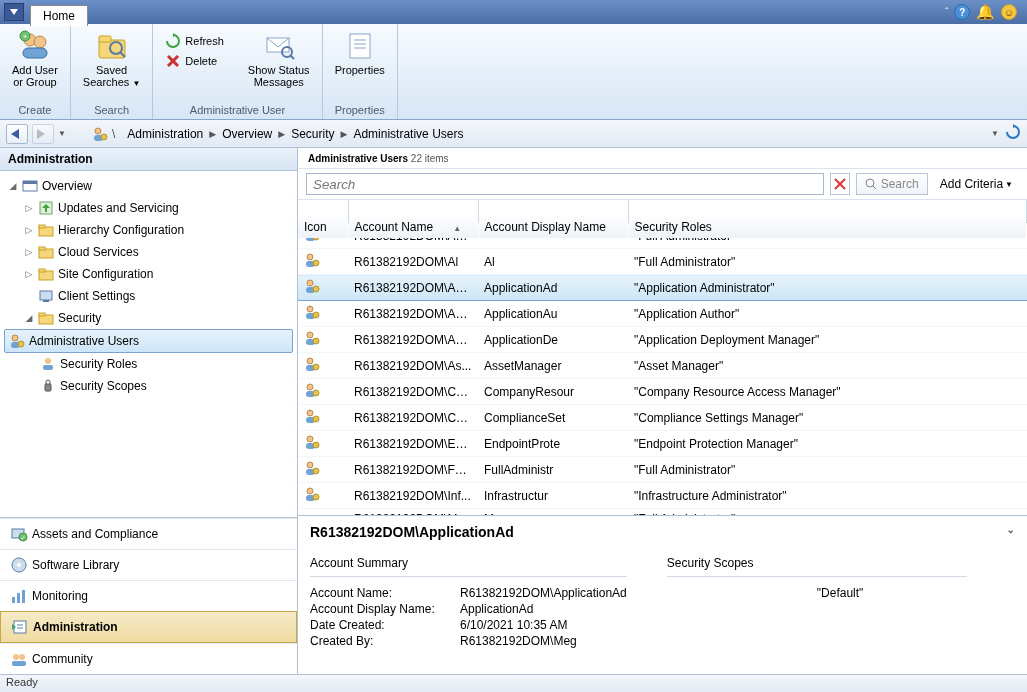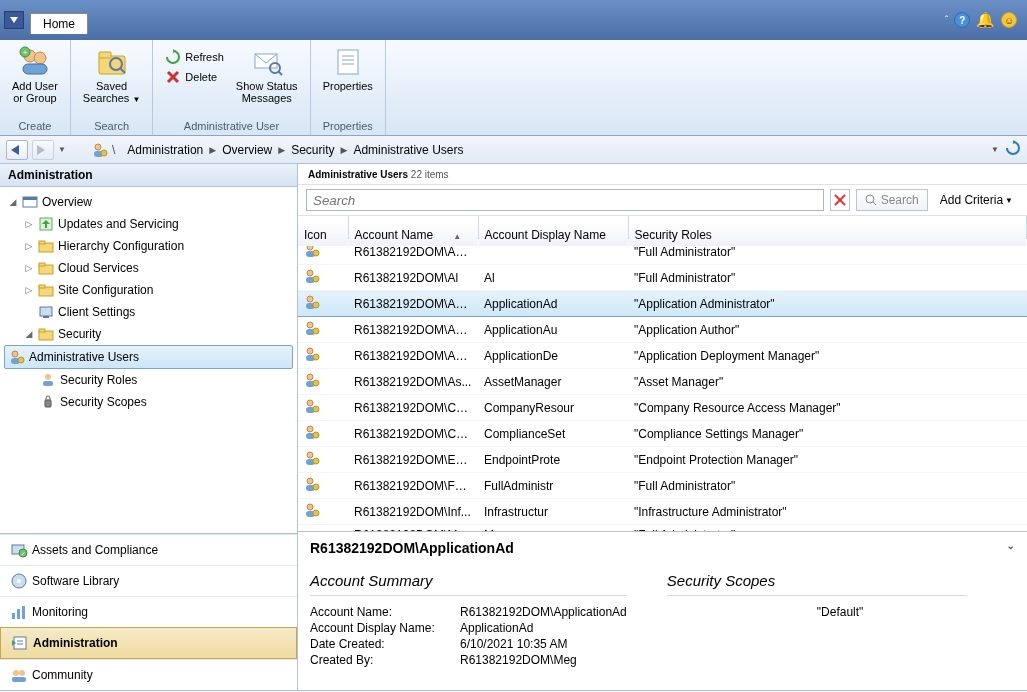--- a/index.html
+++ b/index.html
@@ -1,18 +1,18 @@
 <!DOCTYPE html>
 <html><head>
 <meta charset="utf-8">
 <style>
   * { box-sizing: border-box; margin: 0; padding: 0; font-family: "Segoe UI", Tahoma, sans-serif; }
   html, body { width: 1027px; height: 692px; overflow: hidden; background: #fff; font-size: 12px; color: #000; }
   
-  .titlebar { height: 40px; background: linear-gradient(#6b8fc7,#4a6ea5); display:flex; align-items:center; }
+  .titlebar { height: 24px; background: linear-gradient(#6b8fc7,#4a6ea5); display:flex; align-items:center; }
   .titlebar .tab-drop { width:20px; height:18px; margin-left:4px; background:#3b5998; border:1px solid #2a3f6b; display:flex; align-items:center; justify-content:center; }
   .tab-drop svg { width:8px; height:6px; }
   .home-tab { background:#fff; padding:3px 12px; margin-left:6px; border:1px solid #8a8a8a; border-bottom:none; font-size:12px; position:relative; top:3px; }
   .titlebar-right { margin-left:auto; display:flex; align-items:center; gap:6px; padding-right:10px; }
   .titlebar-right .chev { font-size:10px; color:#fff; }
   .circle-icon { width:16px; height:16px; border-radius:50%; display:flex; align-items:center; justify-content:center; font-size:10px; font-weight:bold; }
   .help-ic { background:#4a90d9; color:#fff; border:1px solid #2a6bb0; }
   .bell-ic { color:#f5c542; font-size:15px; }
   .smile-ic { background:#f5c542; color:#7a4f00; border:1px solid #c9a227; }
   
@@ -49,31 +49,31 @@
   .content { flex:1; display:flex; flex-direction:column; }
   .content-head { padding:5px 10px 4px 10px; font-size:10px; border-bottom:1px solid #d9e2ee; }
   .content-head b { font-weight:600; }
   .searchbar { display:flex; align-items:center; gap:6px; padding:4px 8px; border-bottom:1px solid #d9e2ee; }
   .searchbox { flex:1; height:22px; border:1px solid #a8b8cc; padding:0 6px; font-style:italic; color:#888; }
   .sb-btn { height:22px; border:1px solid #b8c6d8; background:linear-gradient(#fff,#eef3f9); padding:0 8px; display:flex; align-items:center; gap:4px; color:#888; }
   .sb-x { width:20px; height:22px; border:1px solid #b8c6d8; display:flex; align-items:center; justify-content:center; }
   
   .gridwrap { flex:1; overflow:auto; border-bottom:1px solid #b0c0d6; }
   table.grid { width:100%; border-collapse:collapse; table-layout:fixed; }
-  .grid th { text-align:left; font-weight:normal; font-size:12px; background:linear-gradient(#fdfdfe,#eef3f9); border-right:1px solid #d0dae6; border-bottom:1px solid #c0ccda; padding:4px 6px; position:sticky; top:8px; }
+  .grid th { text-align:left; font-weight:normal; font-size:12px; background:linear-gradient(#fdfdfe,#eef3f9); border-right:1px solid #d0dae6; border-bottom:1px solid #c0ccda; padding:4px 6px; position:sticky; top:16px; }
   .grid td { padding:3px 6px; font-size:12px; white-space:nowrap; overflow:hidden; text-overflow:ellipsis; border-bottom:1px solid #f2f5f9; }
   .grid tr.selrow td { background:linear-gradient(#e6f2fb,#cde6f7); border-top:1px solid #7da2ce; border-bottom:1px solid #7da2ce; }
   .grid td.iconcell { width:40px; }
   .sort-arrow { font-size:8px; color:#666; margin-left:20px; }
   
   .details { height:158px; overflow:hidden; }
   .det-title { font-size:14px; font-weight:600; padding:8px 12px 4px 12px; display:flex; justify-content:space-between; }
   .det-body { display:flex; padding:6px 12px; gap:40px; }
   .det-col { min-width:300px; }
-  .det-h { font-size:15px; padding:6px 0; border-bottom:1px solid #d0dae6; margin-bottom:8px;font-style:italic; }
+  .det-h { font-size:12px; padding:6px 0; border-bottom:1px solid #d0dae6; margin-bottom:8px; }
   .kv { display:flex; font-size:12px; line-height:16px; }
   .kv .k { width:150px; }
   
   .statusbar { height:24px; background:linear-gradient(#f3f6fb,#dce6f2); border-top:1px solid #b0c0d6; font-size:11px; padding:1px 6px; color:#333; }
   
   svg { overflow:visible; }
 </style>
 </head>
 <body>
 
@@ -124,21 +124,21 @@
             </svg>
         </span>
         <span style="white-space:pre-line"><span>Saved
 Searches</span> <span style="font-size:8px">▼</span></span>
       </div>
     </div>
     <div class="grp-label">Search</div>
   </div>
 
   <div class="ribbon-group" style="min-width:150px">
-    <div class="items" style="flex-direction:row; gap:8px; align-items:flex-start">
+    <div class="items" style="flex-direction:row; gap:20px; align-items:flex-start">
       <div style="display:flex; flex-direction:column; gap:2px; padding-top:4px">
         <div class="rbtn vert-small">
           <span class="ic16">
               <svg width="16" height="16">
                 <path d="M8 2 A6 6 0 1 1 2 8" fill="none" stroke="#3fa33f" stroke-width="2"></path>
                 <polygon points="8,0 8,4 11,2" fill="#3fa33f"></polygon>
               </svg>
             </span>
           <span>Refresh</span>
         </div>

